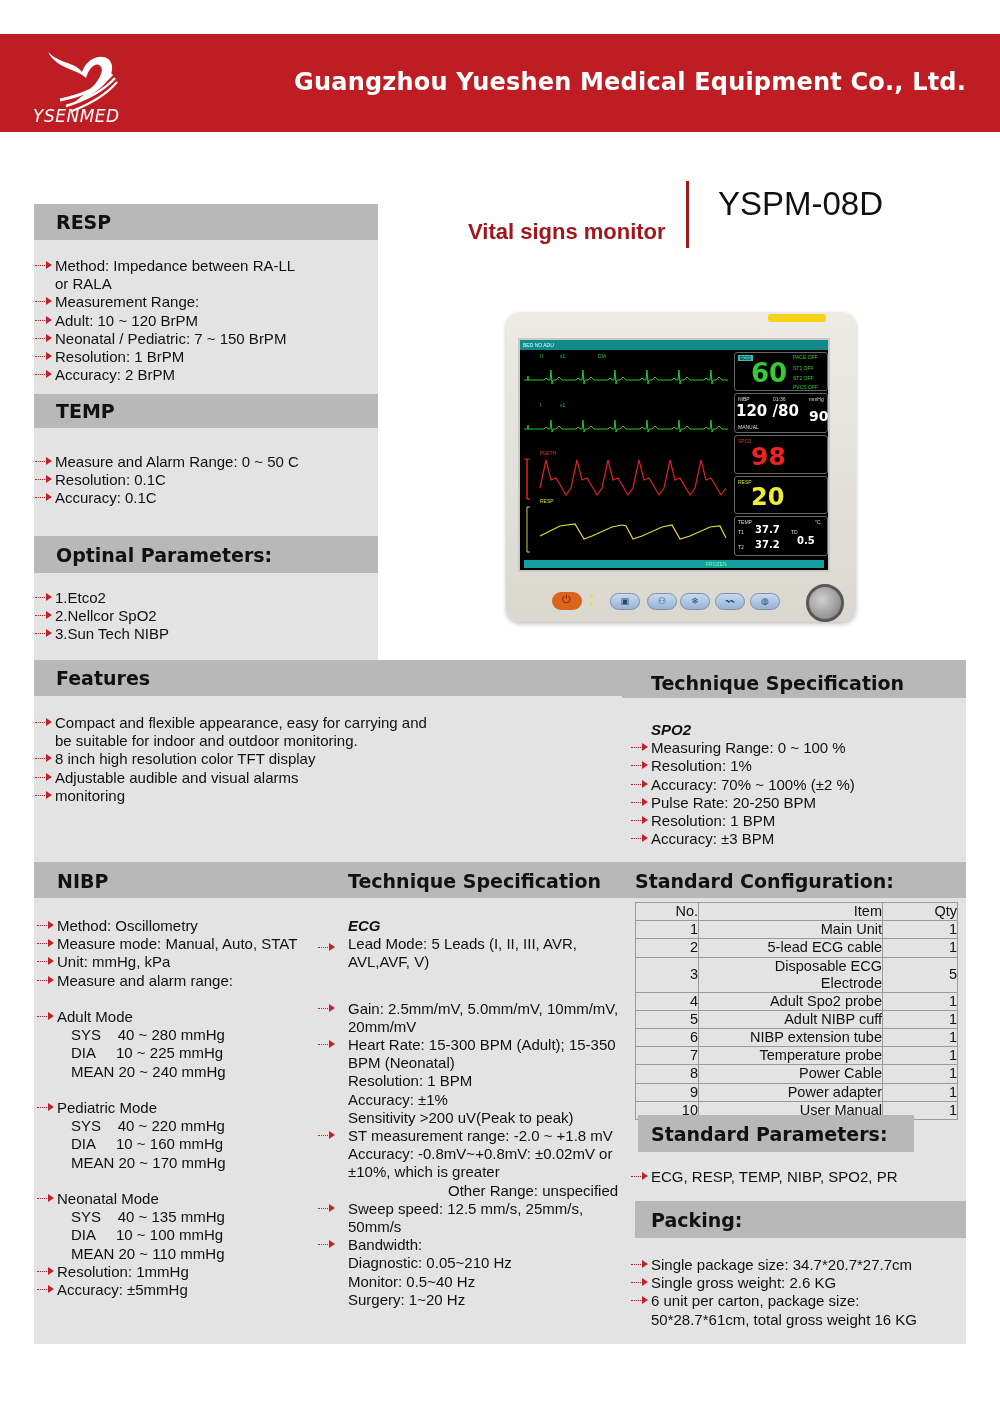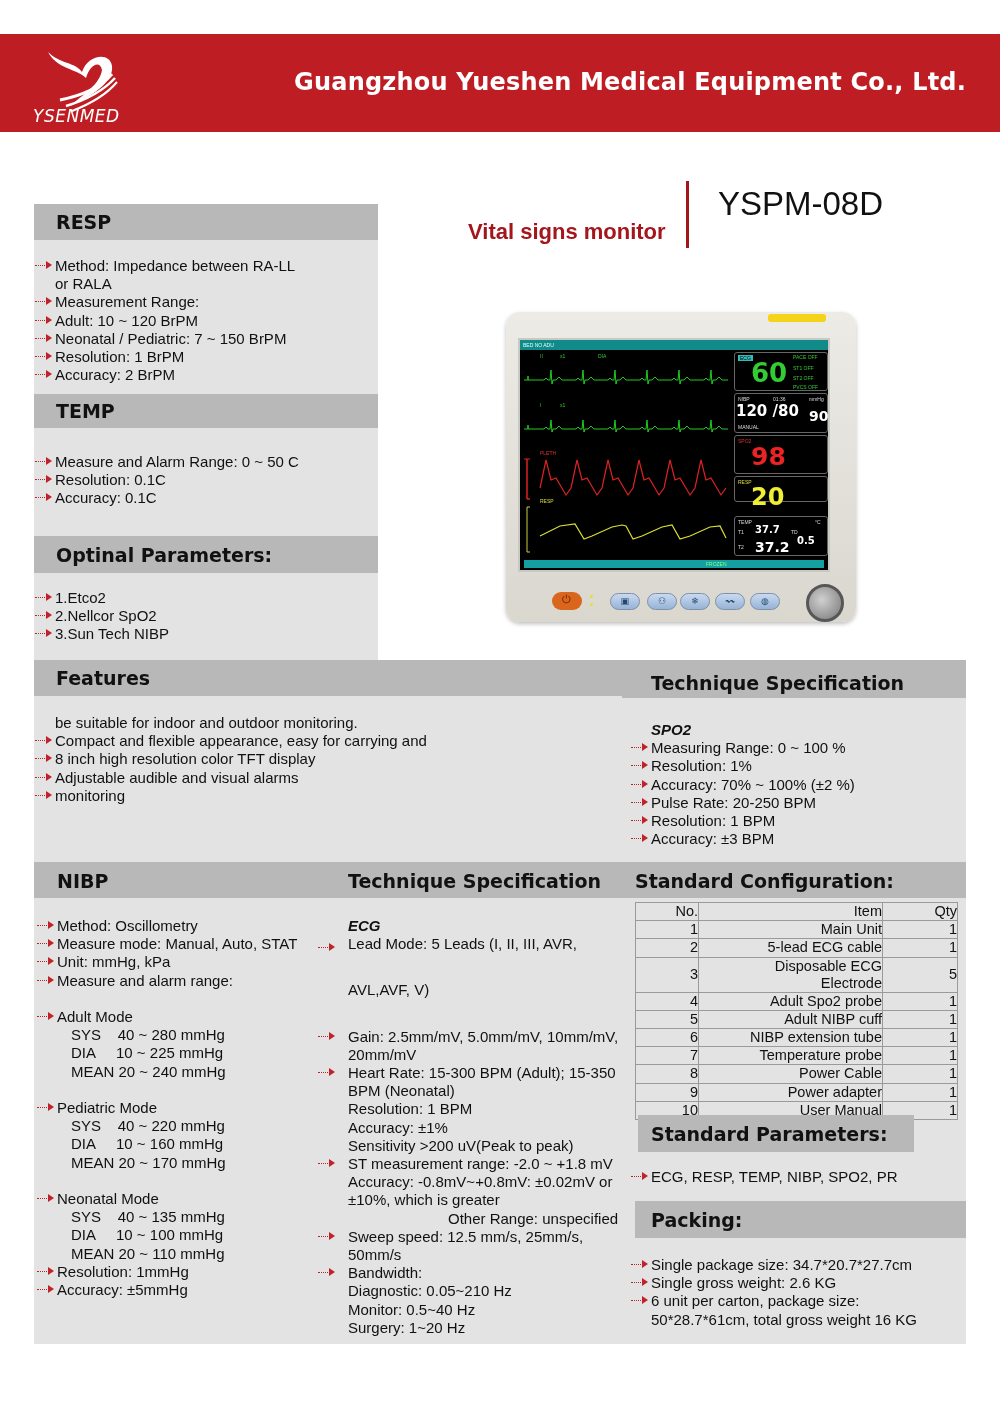--- a/index.html
+++ b/index.html
@@ -142,31 +142,31 @@
       <span class="lbl" style="left:38px; color:#ddd;">01:36</span>
       <span class="lbl" style="left:74px; color:#ddd;">mmHg</span>
       <span class="big" style="left:1px; top:8px; font-size:15px; color:#fff;">120 /80</span>
       <span class="big" style="left:74px; top:14px; font-size:14px; color:#fff;">90</span>
       <span class="lbl" style="top:30px; color:#ddd;">MANUAL</span>
     </div>
     <div class="tile" style="top:95px; height:39px;">
       <span class="lbl" style="color:#d33;">SPO2</span>
       <span class="big" style="left:16px; top:6px; font-size:25px; color:#e22;">98</span>
     </div>
-    <div class="tile" style="top:136px; height:26px;">
+    <div class="tile" style="top:136px; height:38px;">
       <span class="lbl" style="color:#dd4;">RESP</span>
       <span class="big" style="left:16px; top:6px; font-size:24px; color:#ee3;">20</span>
     </div>
     <div class="tile" style="top:176px; height:40px;">
       <span class="lbl" style="color:#ddd;">TEMP</span>
       <span class="lbl" style="left:80px; color:#ddd;">°C</span>
       <span class="lbl" style="top:12px; color:#ddd;">T1</span>
       <span class="big" style="left:20px; top:7px; font-size:10px; color:#fff;">37.7</span>
       <span class="lbl" style="top:27px; color:#ddd;">T2</span>
-      <span class="big" style="left:20px; top:22px; font-size:14px; color:#fff;">37.2</span>
+      <span class="big" style="left:20px; top:22px; font-size:10px; color:#fff;">37.2</span>
       <span class="lbl" style="left:56px; top:12px; color:#ddd;">TD</span>
       <span class="big" style="left:62px; top:18px; font-size:10px; color:#fff;">0.5</span>
     </div>
     <div class="scr-bot"></div>
     <span class="scr-frozen">FROZEN</span>
   </div>
   <div class="pwr"></div>
   <div class="led" style="top:283px;"></div>
   <div class="led" style="top:291px;"></div>
   <div class="kbtn" style="left:104px;">▣</div>
@@ -179,22 +179,22 @@
 
 <div class="panel" style="left:34px; top:660px; width:932px; height:200px;"></div>
 <div class="phead" style="left:34px; top:660px; width:932px; height:36px;">
   <span>Features</span>
 </div>
 <div style="position:absolute; left:651px; top:672px; font-family:'DejaVu Sans',sans-serif; font-weight:bold; font-size:19px;">
   <span>Technique Specification</span>
 </div>
 <div style="position:absolute; left:622px; top:696px; width:344px; height:2px; background:#b8b8b8;"></div>
 <ul class="list" style="left:35px; top:714px;">
+  <li><span class="bullet"></span><span>Compact and flexible appearance, easy for carrying and</span></li>
   <li><span>be suitable for indoor and outdoor monitoring.</span></li>
-  <li><span class="bullet"></span><span>Compact and flexible appearance, easy for carrying and</span></li>
   <li><span class="bullet"></span><span>8 inch high resolution color TFT display</span></li>
   <li><span class="bullet"></span><span>Adjustable audible and visual alarms</span></li>
   <li><span class="bullet"></span></li>
   <li><span>monitoring</span></li>
 </ul>
 <ul class="list" style="left:631px; top:721px;">
   <li class="italic-head"><span>SPO2</span></li>
   <li><span class="bullet"></span><span>Measuring Range: 0 ~ 100 %</span></li>
   <li><span class="bullet"></span><span>Resolution: 1%</span></li>
   <li><span class="bullet"></span><span>Accuracy: 70% ~ 100% (±2 %)</span></li>
@@ -229,21 +229,21 @@
   <li class="sub" style="white-space:pre;"><span>SYS    40 ~ 135 mmHg</span></li>
   <li class="sub" style="white-space:pre;"><span>DIA     10 ~ 100 mmHg</span></li>
   <li class="sub" style="white-space:pre;"><span>MEAN 20 ~ 110 mmHg</span></li>
   <li><span class="bullet"></span><span>Resolution: 1mmHg</span></li>
   <li><span class="bullet"></span><span>Accuracy: ±5mmHg</span></li>
 </ul>
 
 <ul class="list" style="left:318px; top:917px;">
   <li class="italic-head" style="padding-left:30px;"><span>ECG</span></li>
   <li style="padding-left:30px;"><span class="bullet" style="top:5px;"></span><span>Lead Mode: 5 Leads (I, II, III, AVR,</span></li>
-  <li style="padding-left:30px;margin-top:28px;"><span>AVL,AVF, V)</span></li>
+  <li style="padding-left:30px;"><span>AVL,AVF, V)</span></li>
   <li style="padding-left:30px;margin-top:28px;"><span class="bullet"></span><span>Gain: 2.5mm/mV, 5.0mm/mV, 10mm/mV,</span></li>
   <li style="padding-left:30px;"><span>20mm/mV</span></li>
   <li style="padding-left:30px;"><span class="bullet"></span><span>Heart Rate: 15-300 BPM (Adult); 15-350</span></li>
   <li style="padding-left:30px;"><span>BPM (Neonatal)</span></li>
   <li style="padding-left:30px;"><span>Resolution: 1 BPM</span></li>
   <li style="padding-left:30px;"><span>Accuracy: ±1%</span></li>
   <li style="padding-left:30px;"><span>Sensitivity &gt;200 uV(Peak to peak)</span></li>
   <li style="padding-left:30px;"><span class="bullet"></span><span>ST measurement range: -2.0 ~ +1.8 mV</span></li>
   <li style="padding-left:30px;"><span>Accuracy: -0.8mV~+0.8mV: ±0.02mV or</span></li>
   <li style="padding-left:30px;"><span>±10%, which is greater</span></li>

